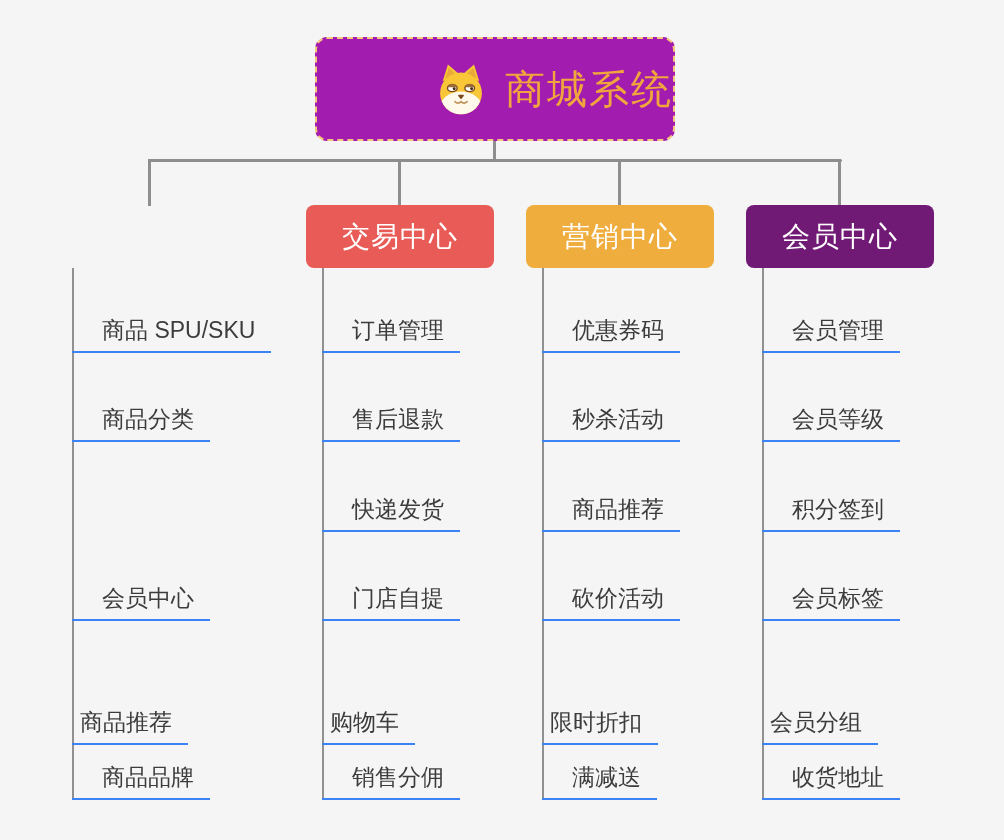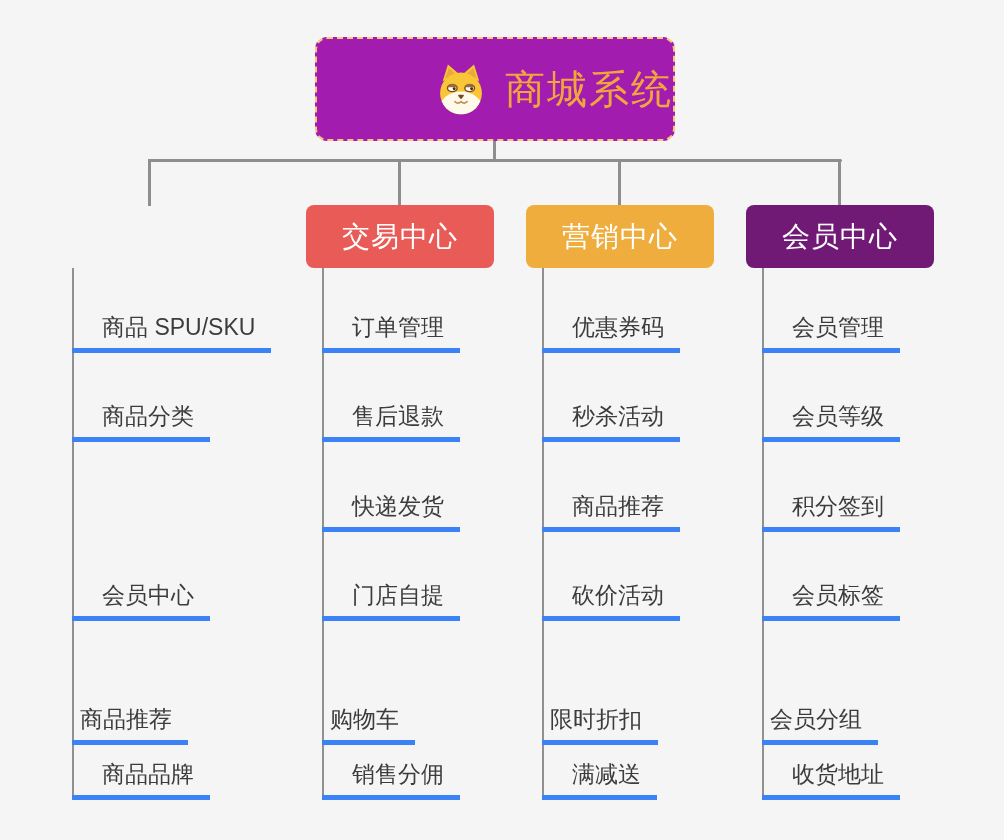--- a/index.html
+++ b/index.html
@@ -40,21 +40,21 @@
     display:flex;align-items:center;justify-content:center;
     white-space:nowrap;letter-spacing:1px;
   }
   .trunk{position:absolute;left:0;top:268px;width:2px;height:532px;background:#909090;}
 
   .leaf{
     position:absolute;left:0;
     height:40px;box-sizing:border-box;
     display:flex;align-items:flex-end;
     padding:0 16px 5px 30px;
-    border-bottom:5px solid #3b82f6;
+    border-bottom:2px solid #3b82f6;
     font-size:23px;color:#3C3C3C;white-space:nowrap;
   }
   .row-0{top:313px;} .row-1{top:402px;} .row-2{top:492px;}
   .row-3{top:581px;} .row-4{top:705px;padding-left:8px;} .row-5{top:760px;}
 </style>
 </head>
 <body>
 
 <div class="stage">
 

